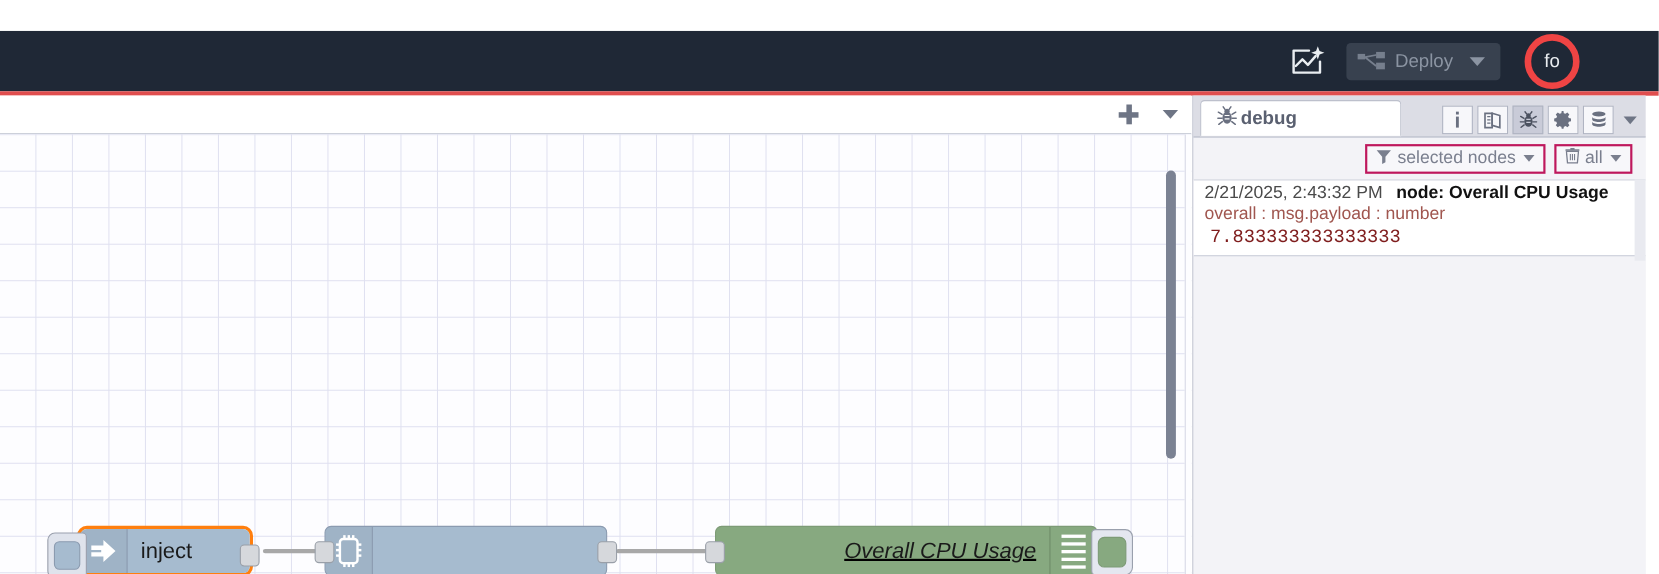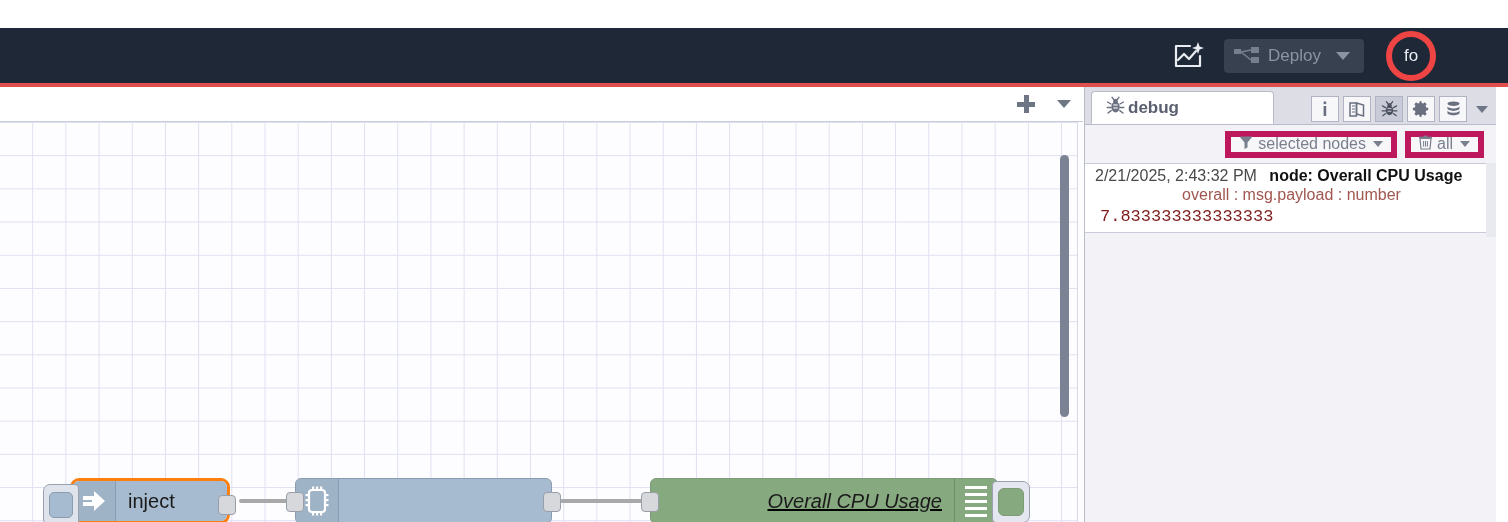--- a/index.html
+++ b/index.html
@@ -294,21 +294,21 @@
 
   .sb-filterrow {
     height: 38px;
     display: flex; align-items: center;
     justify-content: flex-end;
     padding-right: 12px;
     background: #f3f3f7;
   }
   .filter-btn {
     height: 27px;
-    border: 6px solid #be185d;
+    border: 2px solid #be185d;
     background: #f7f7fa;
     display: flex; align-items: center;
     padding: 0 8px;
     font-size: 16px; color: #7a7f8e;
     margin-left: 8px;
     cursor: pointer;
     box-sizing: border-box;
   }
   .filter-btn .lbl { margin: 0 7px 0 5px; }
   .fbcaret {
@@ -328,21 +328,21 @@
     background: #fff;
     border: 1px solid #c8cbd8;
     border-left: none;
     border-right: none;
     padding: 3px 8px 6px 10px;
     box-sizing: border-box;
   }
   .dbg-row1 { font-size: 16px; color: #333; white-space: nowrap; }
   .dbg-time { color: #4a4a4a; }
   .dbg-node { font-weight: bold; color: #111; margin-left: 8px; }
-  .dbg-row2 { font-size: 16px; color: #a0564f; margin-top: 1px; text-align: center; }
+  .dbg-row2 { font-size: 16px; color: #a0564f; margin-top: 1px; }
   .dbg-row3 {
     font-family: "Liberation Mono", monospace;
     font-size: 17px;
     color: #7f1d1d;
     margin-top: 3px;
     padding-left: 5px;
   }
   .msg-scroll-track {
     position: absolute;
     right: 0; top: 0;

